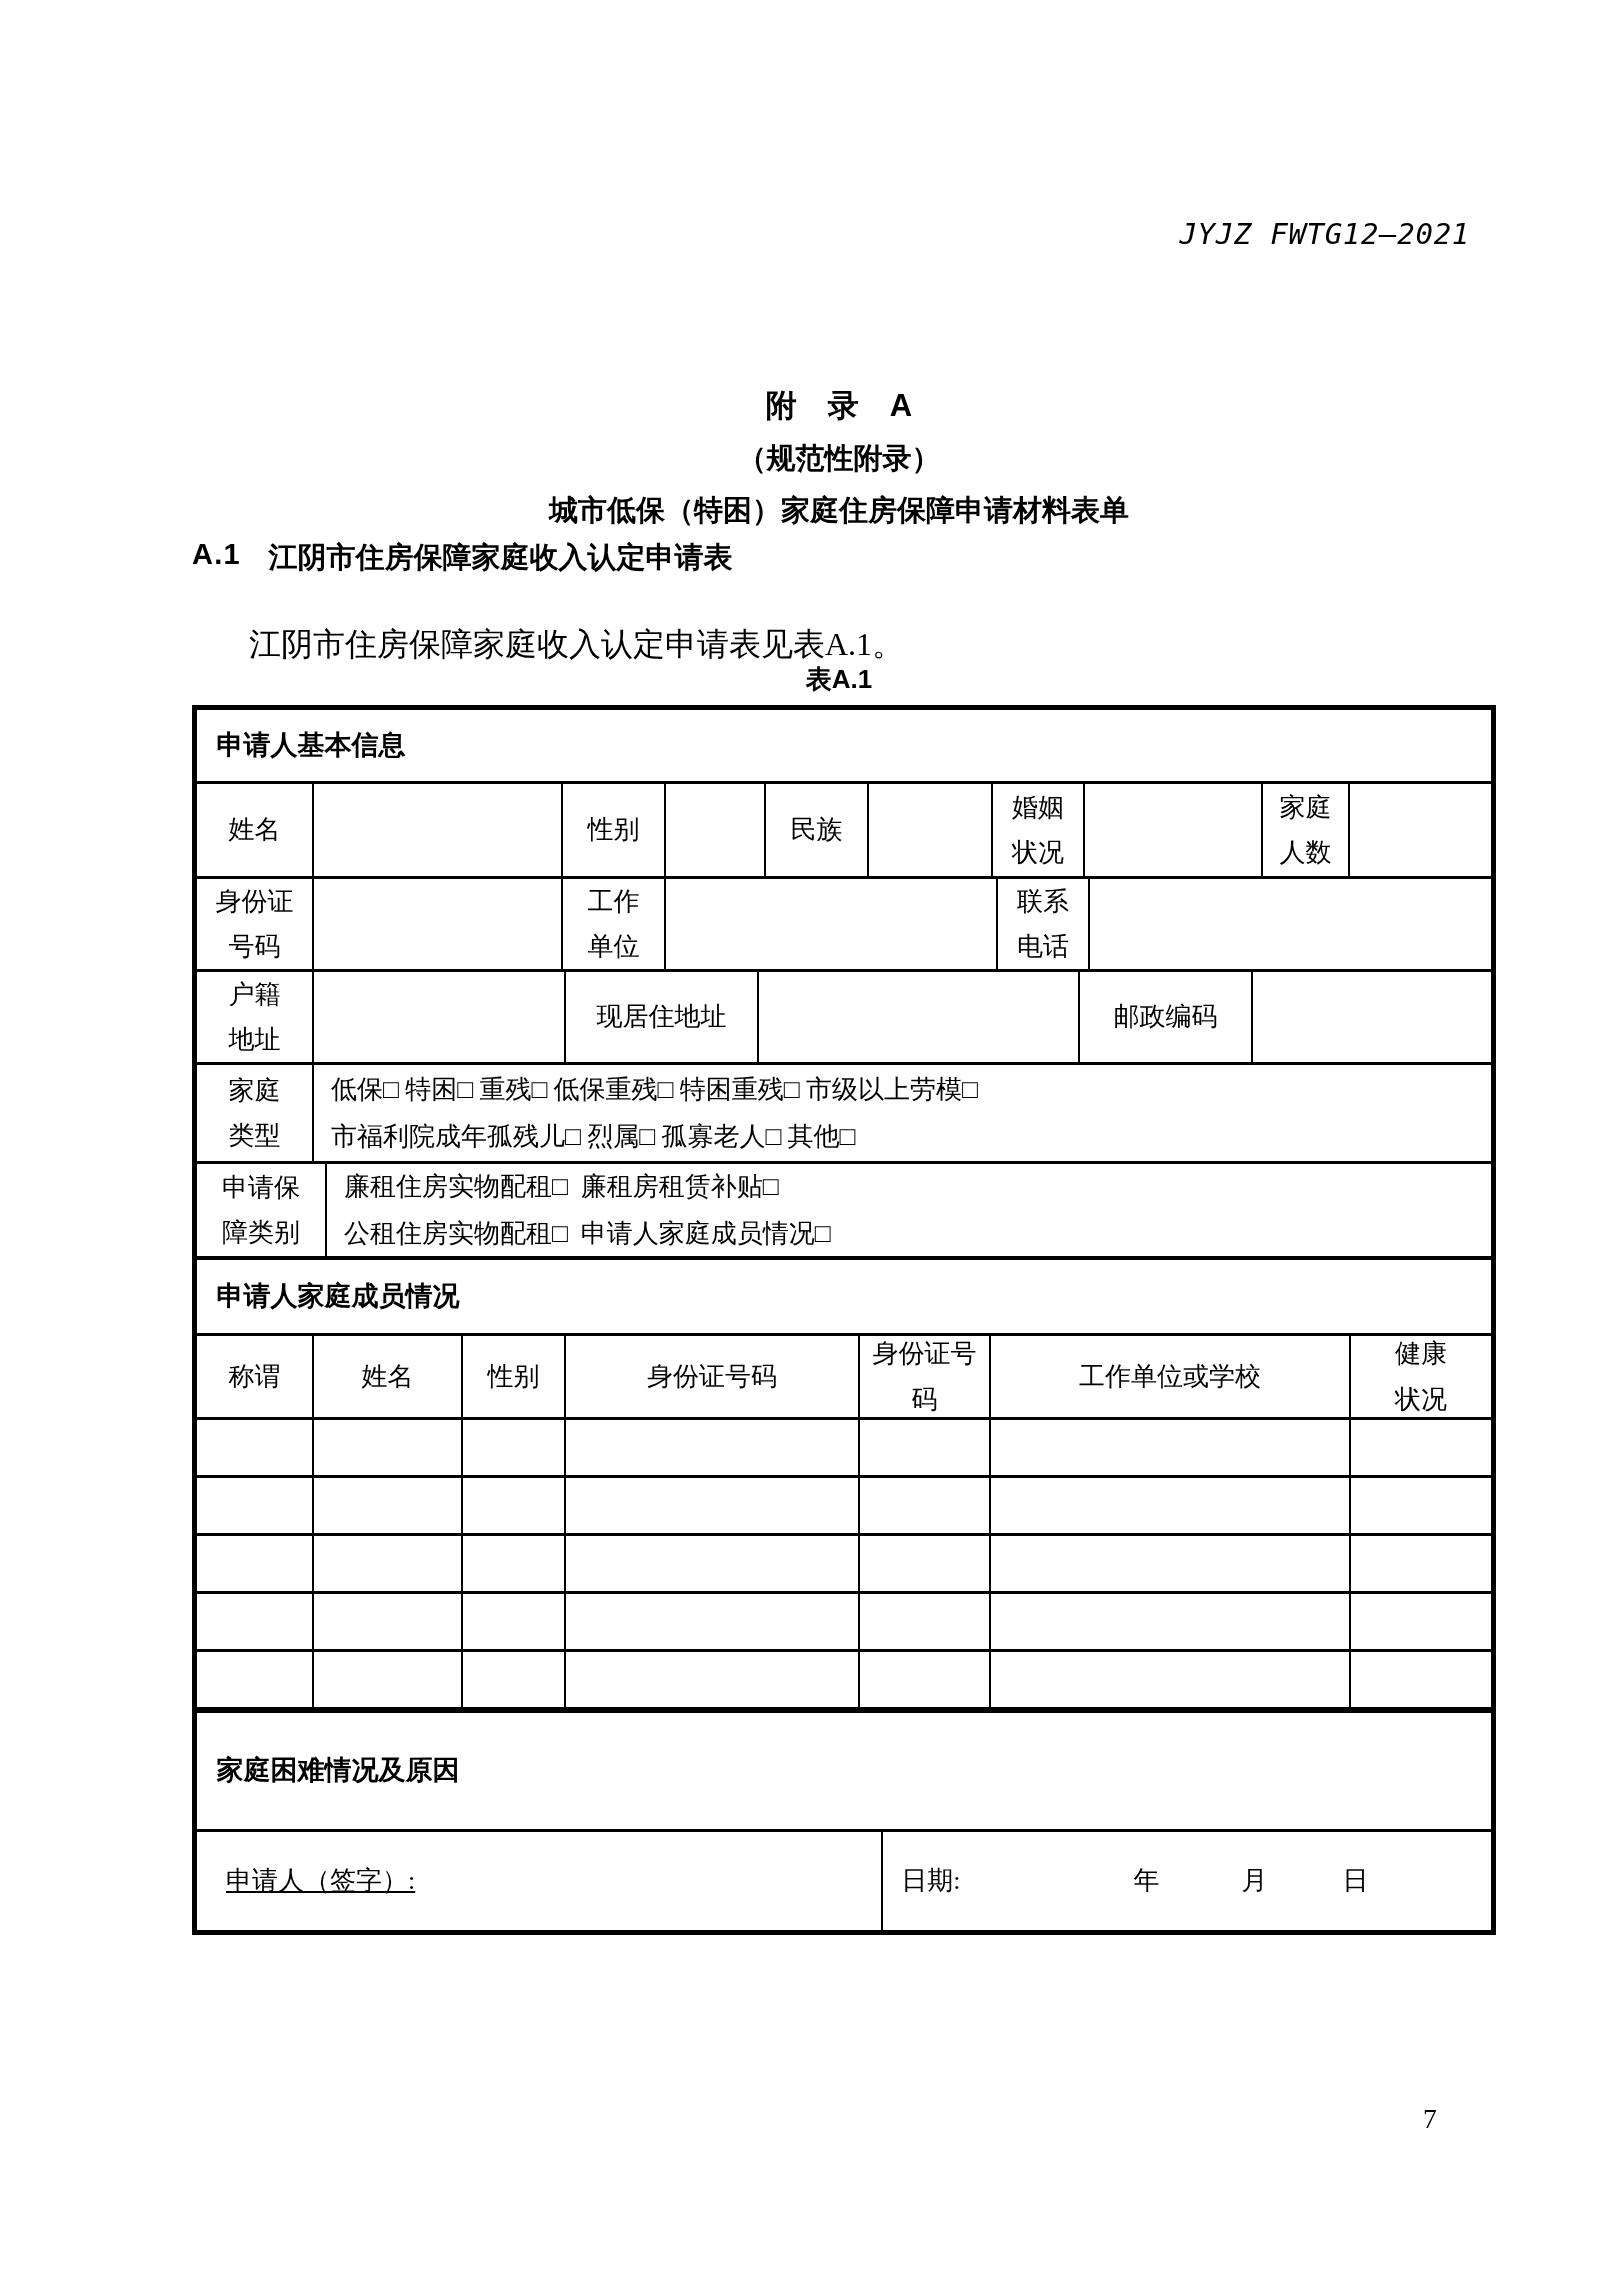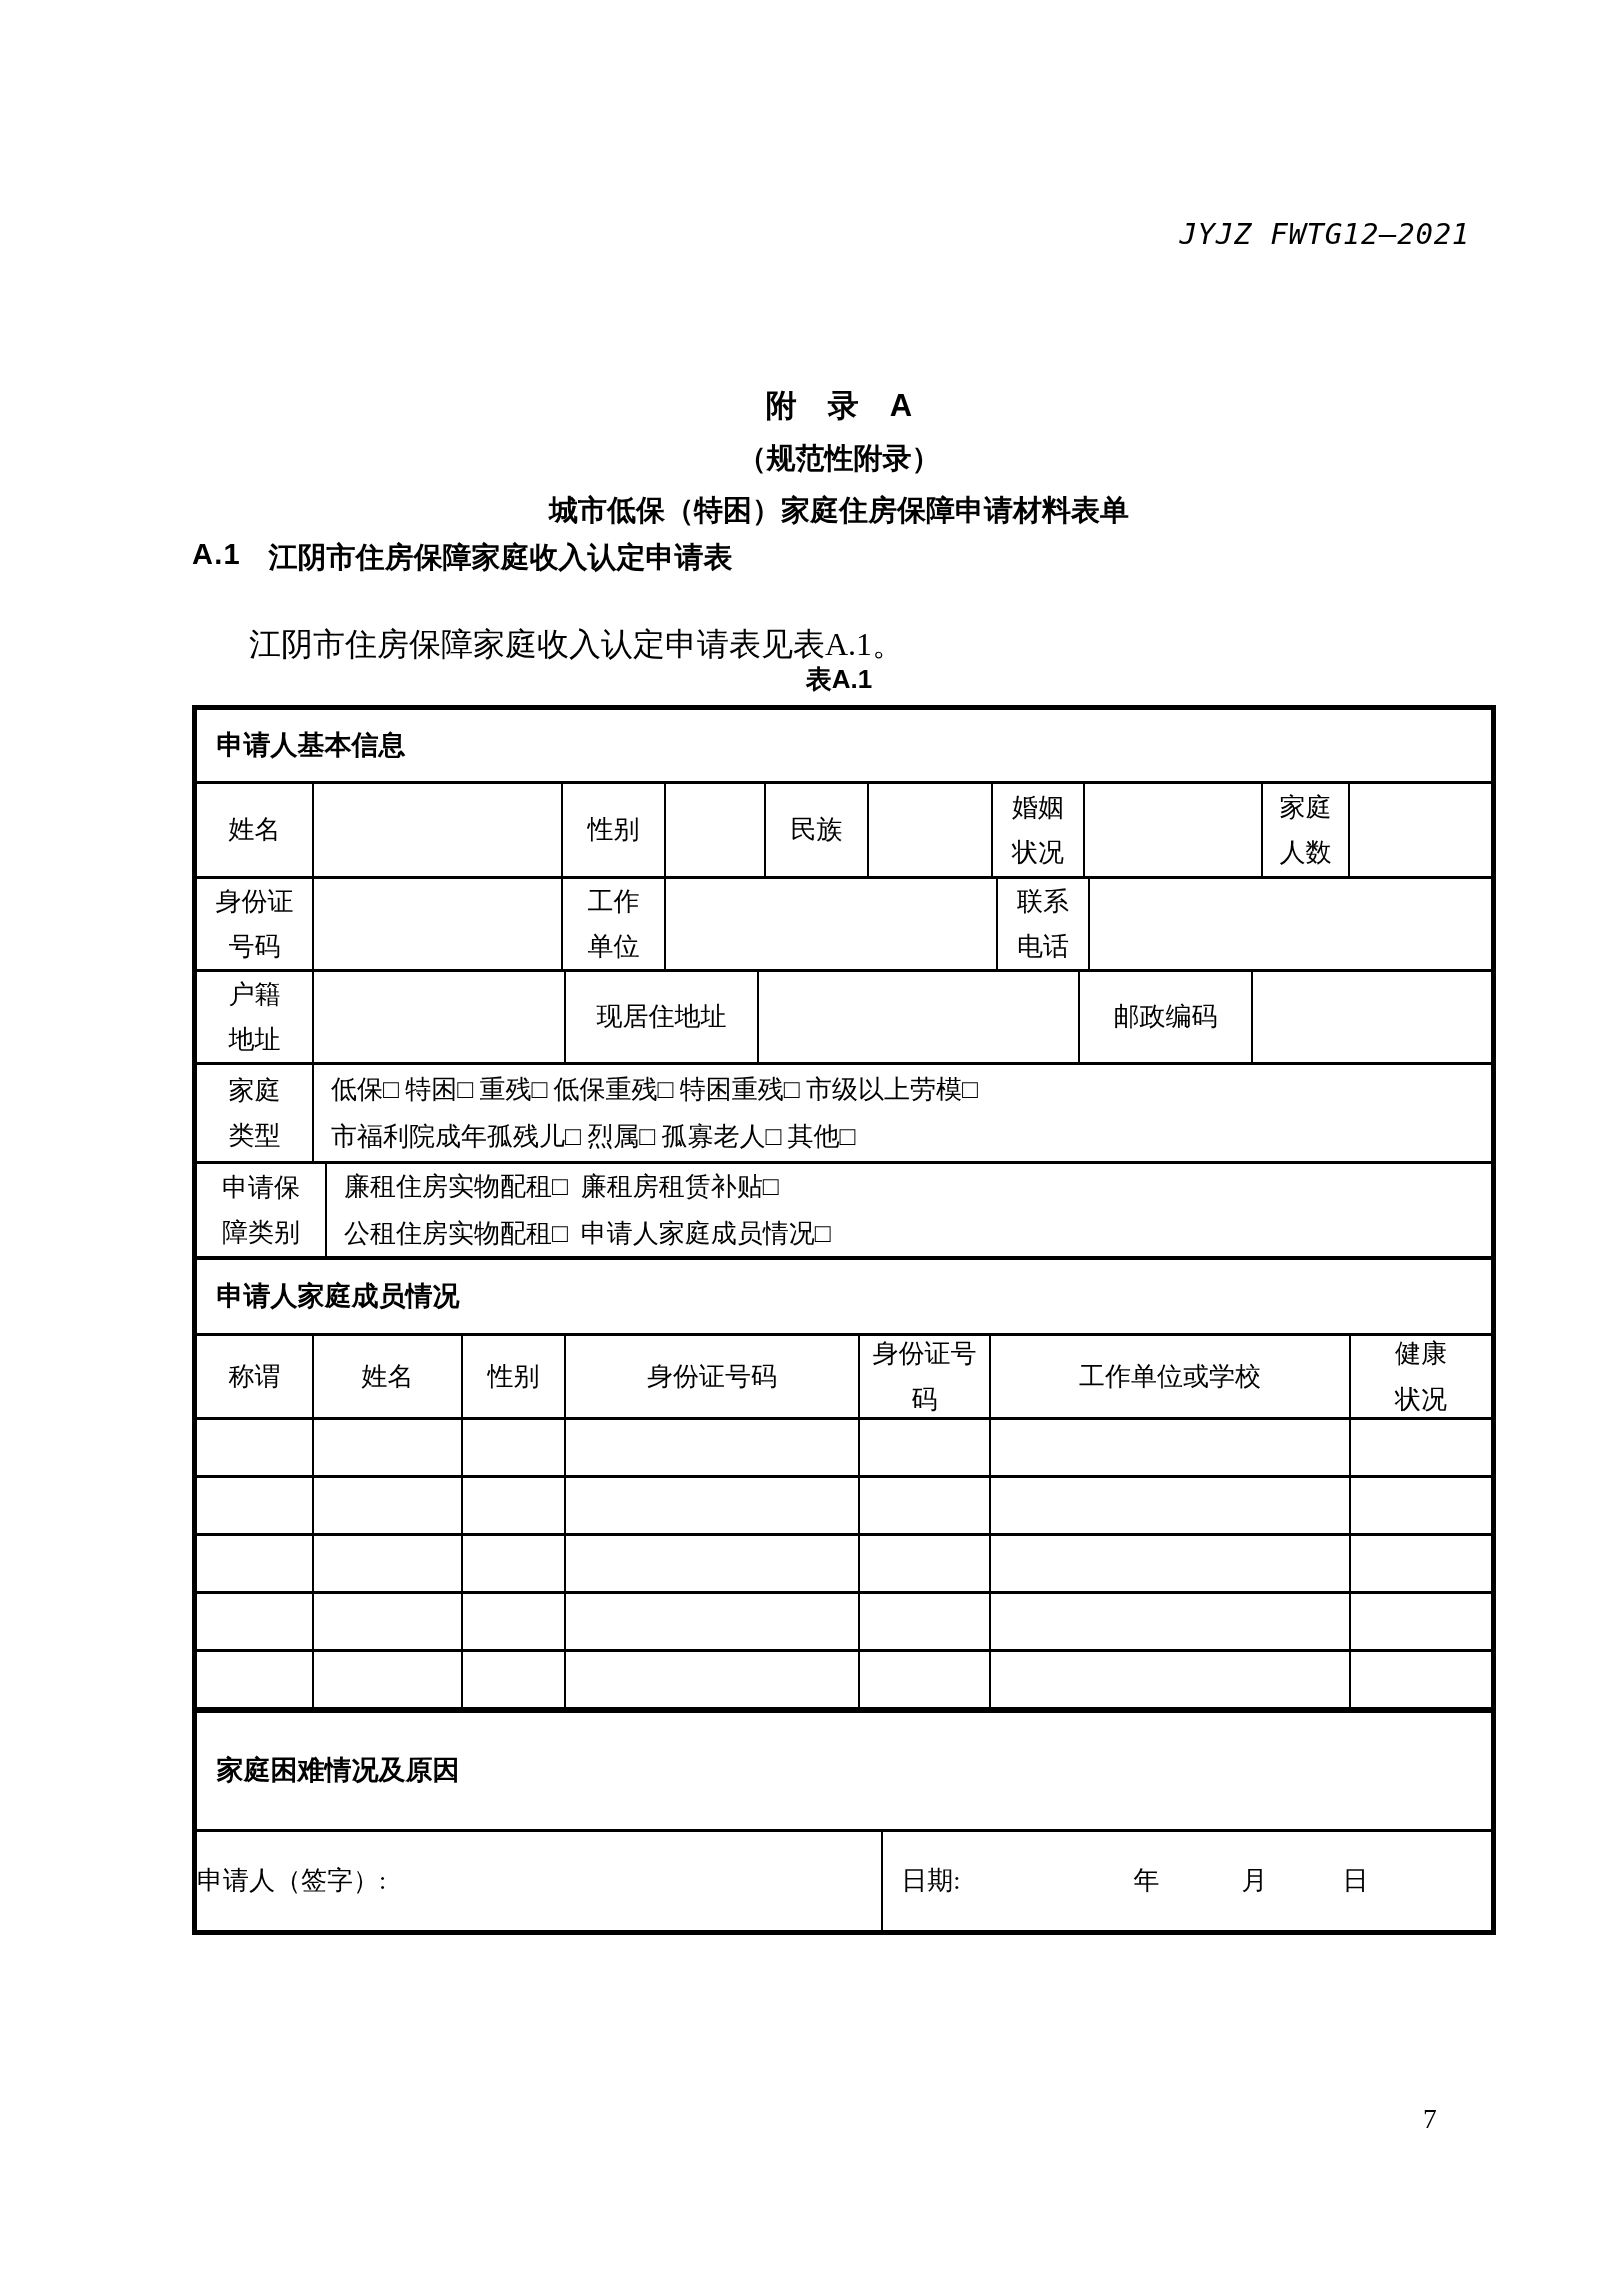--- a/index.html
+++ b/index.html
@@ -56,21 +56,21 @@
   .sec-header {
     width:100%; justify-content:flex-start; padding-left:19.6px; text-align:left;
     font-family:"Liberation Sans","DejaVu Sans",sans-serif; font-weight:bold; font-size:27px;
     border-right:none;
   }
   .checks {
     flex:1; flex-direction:column; align-items:flex-start; justify-content:center;
     padding-left:17px; text-align:left; row-gap:17px; line-height:1.15;
   }
   .check-line { white-space:pre; }
-  .sig-cell { justify-content:flex-start; padding-left:0; text-align:left; }
+  .sig-cell { justify-content:flex-start; padding-left:29px; text-align:left;text-decoration:underline; }
   .date-cell { justify-content:flex-start; padding-left:18.3px; text-align:left; }
   .date-year  { margin-left:173px; }
   .date-month { margin-left:82px; }
   .date-day   { margin-left:75px; }
   .page-number { position:absolute; top:2103px; left:1423px; font-size:27.5px; }
 </style>
 </head>
 <body>
 
 <div class="page">

